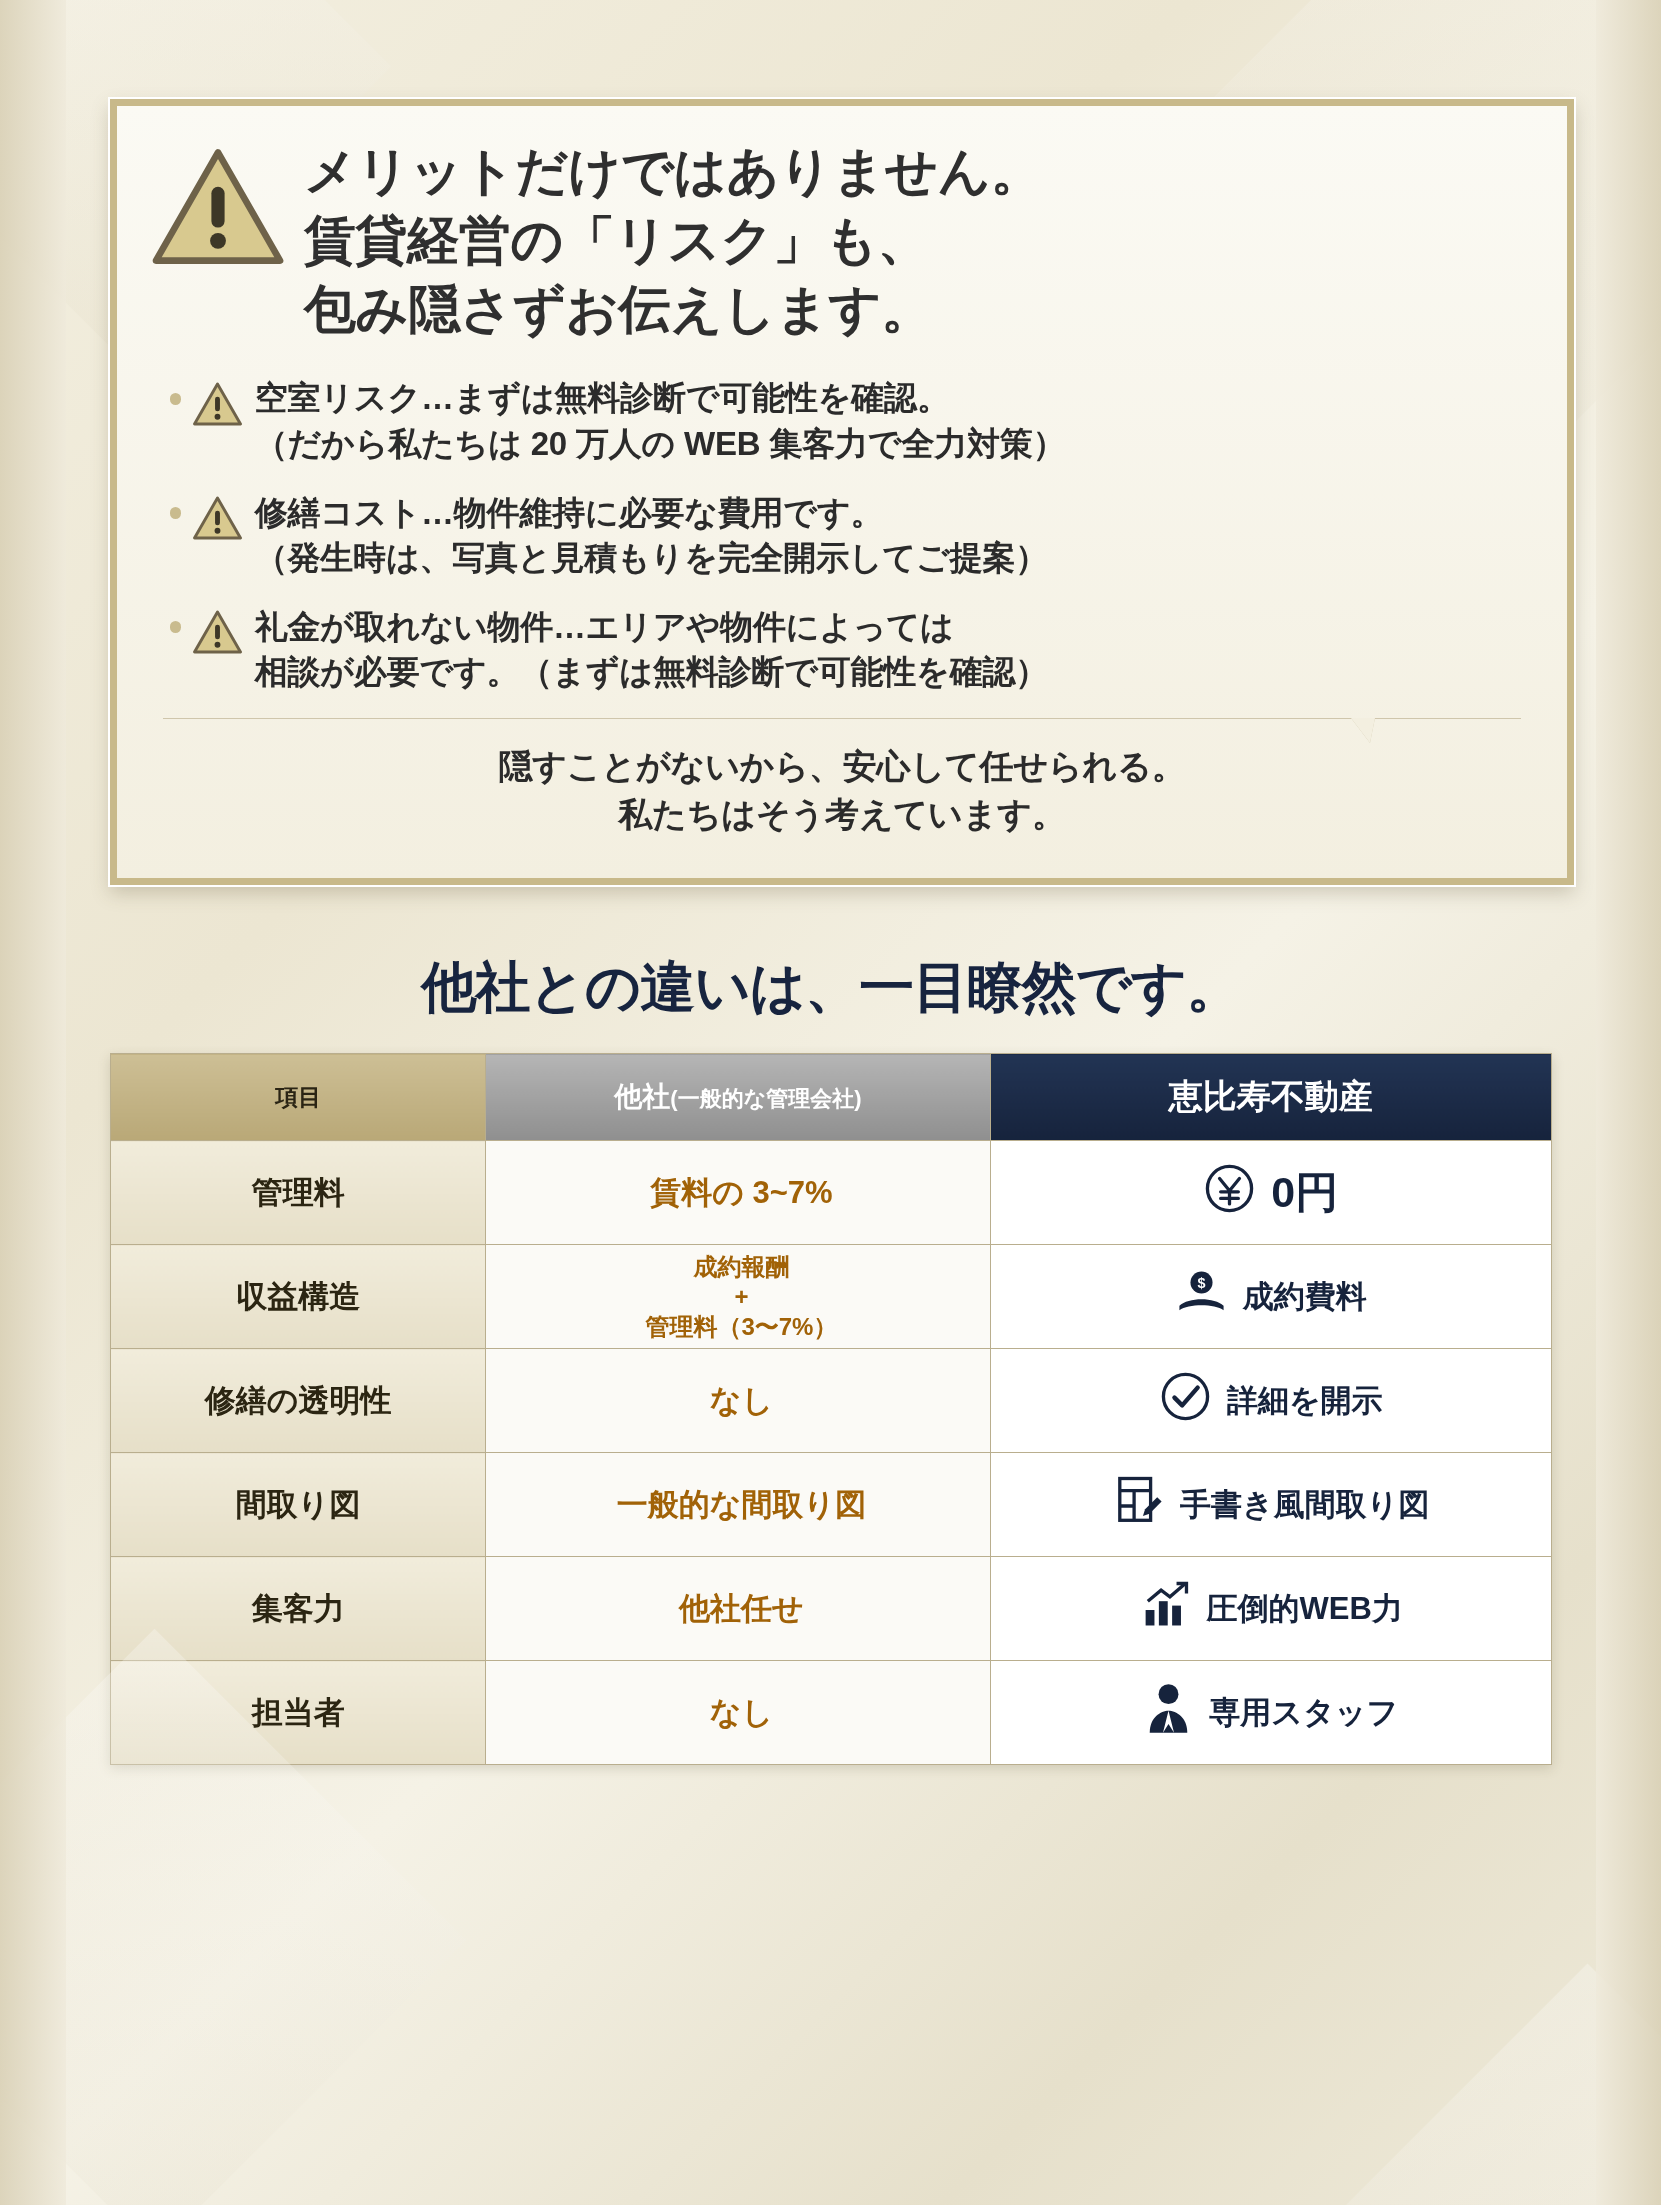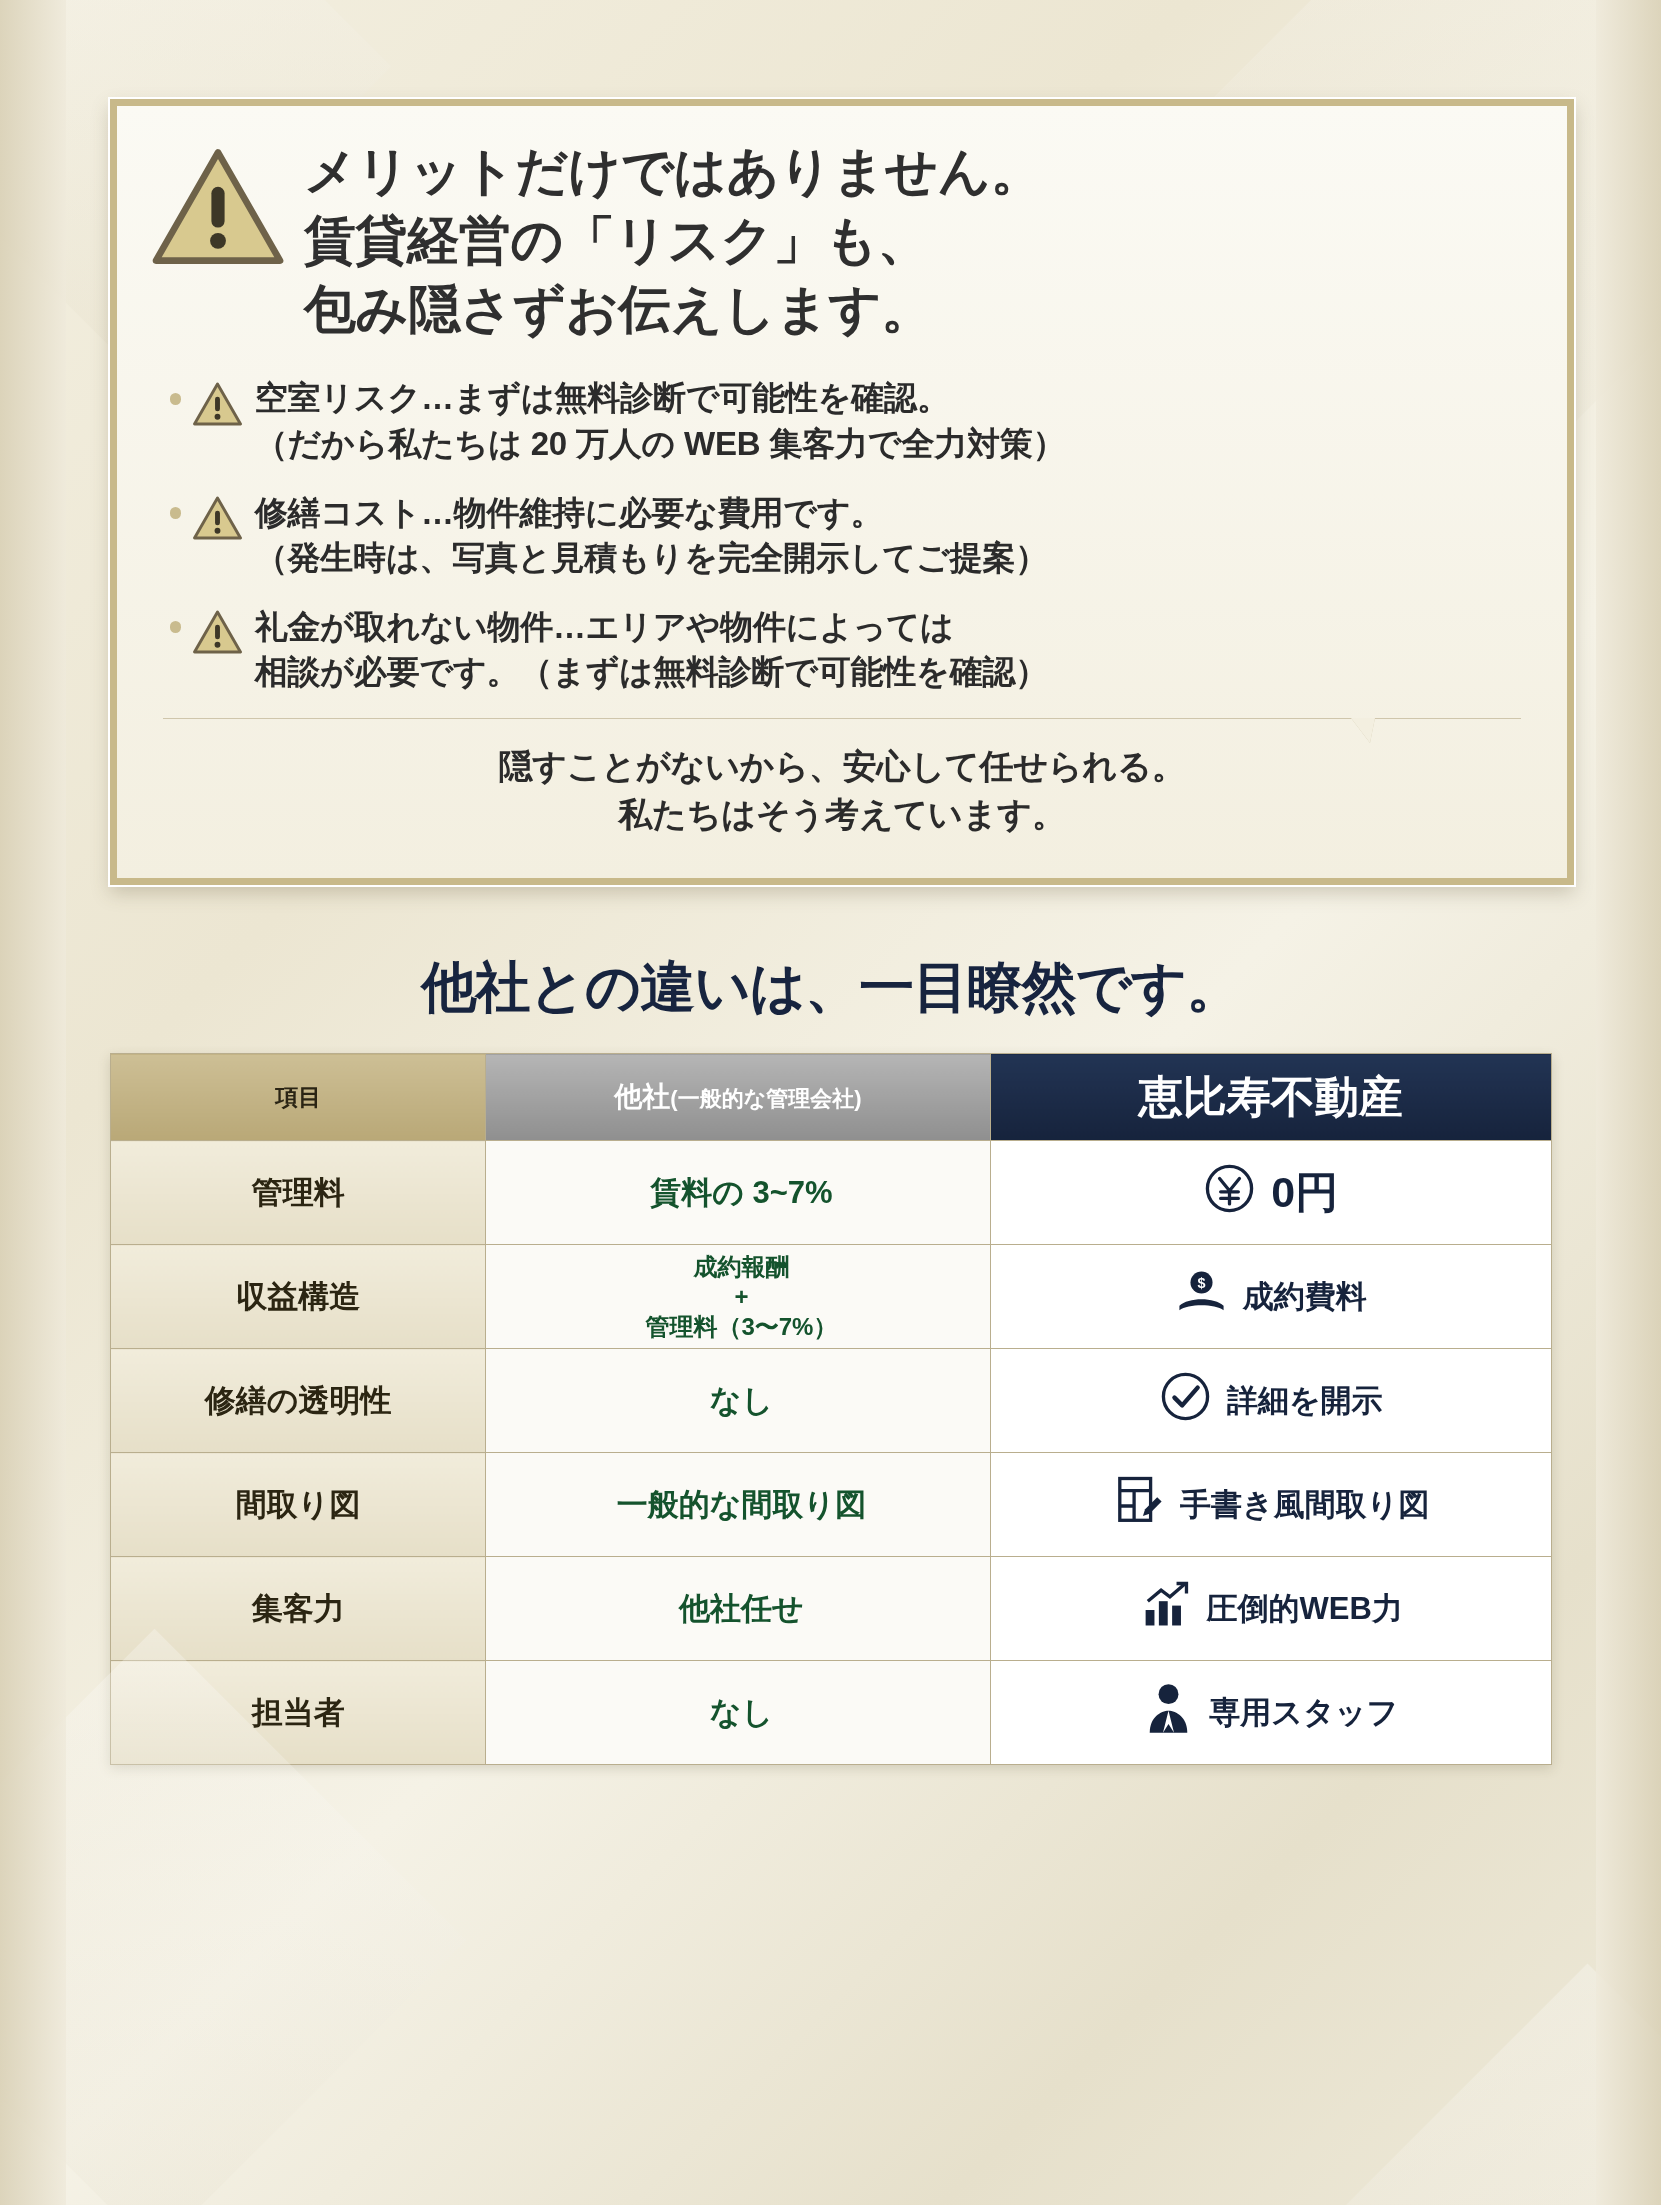--- a/index.html
+++ b/index.html
@@ -99,29 +99,29 @@
     background:linear-gradient(180deg,#cdbf95,#b9a877);
     color:#2a2414;font-size:23px;font-weight:700;height:84px;width:26%;margin-left:44px;
   }
   th.h-other{
     background:linear-gradient(180deg,#b5b5b5,#8f8f8f);
     color:#ffffff;font-size:28px;font-weight:700;width:35%;
   }
   th.h-other small{font-size:22px;font-weight:700;margin-top:20px;}
   th.h-ours{
     background:linear-gradient(180deg,#223454,#16233c);
-    color:#ffffff;font-size:44px;font-weight:700;width:39%;
+    color:#ffffff;font-size:34px;font-weight:700;width:39%;
     border-color:#16233c;
   }
   td.c-item{
     background:linear-gradient(180deg,#f1ecdb,#e6dfc8);
     color:#2b2512;font-size:31px;font-weight:700;height:101px;
   }
   td.c-other{
-    background:#fbfaf6;color:#14532d;font-size:31px;font-weight:700;padding-left:8px;
+    background:#fbfaf6;color:#a16207;font-size:31px;font-weight:700;padding-left:8px;
   }
   td.c-other .small{font-size:24px;line-height:1.25;display:block;font-weight:700;}
   td.c-ours{
     background:#ffffff;color:#16233c;font-size:31px;font-weight:700;
     border-left:2.2px solid #16233c;
   }
   .ours-cell{display:flex;align-items:center;justify-content:center;gap:15px;}
   .ico{flex:0 0 auto;}
   .zero{font-size:43px;font-weight:700;}
 </style>

